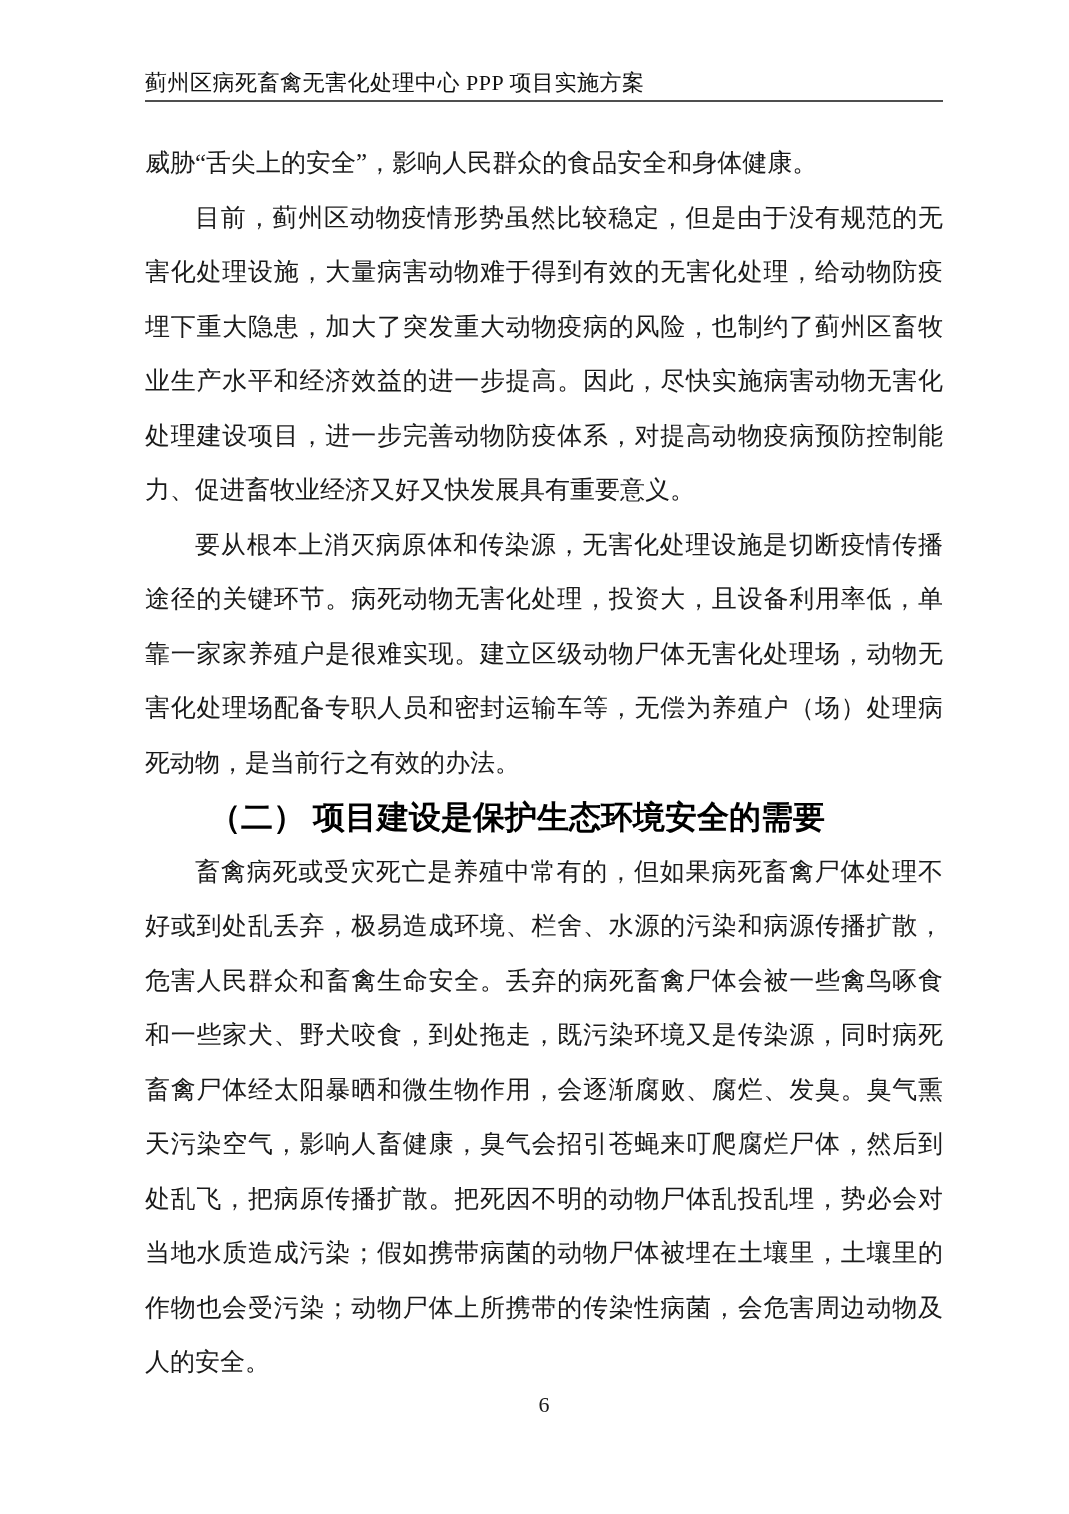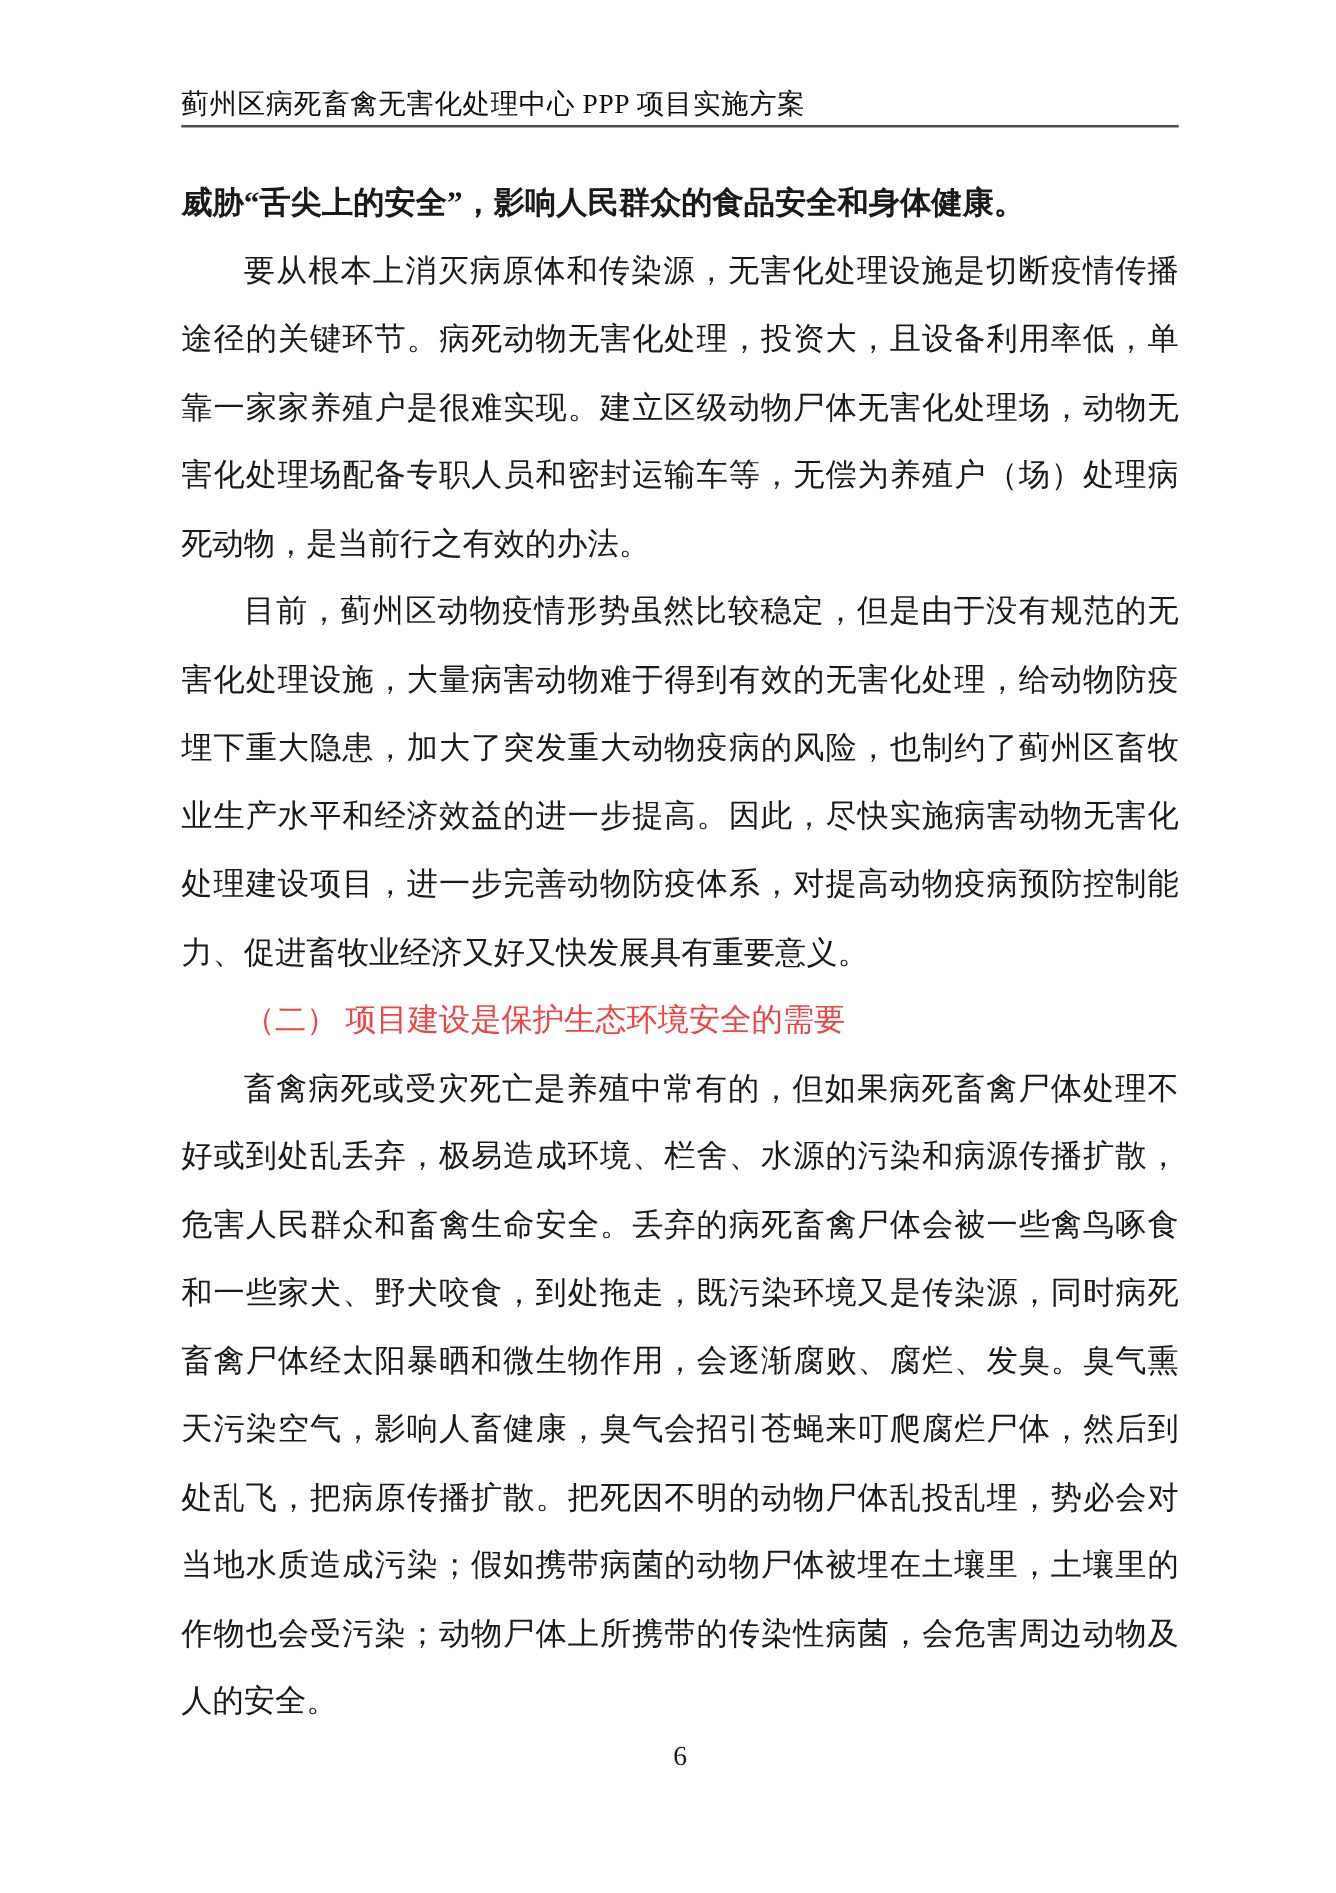--- a/index.html
+++ b/index.html
@@ -36,30 +36,29 @@
     font-size: 25px;
     text-align: justify;
   }
   .doc-body p {
     margin: 0;
     line-height: 54.5px;
     text-indent: 2em;
   }
   .doc-body p.no-indent {
     text-indent: 0;
-    font-weight: bold;
   }
   .doc-body h2 {
     margin: 0;
-    font-size: 25px;
+    font-size: 32px;
     line-height: 54.5px;
     text-indent: 2em;
-    font-weight: 400;
+    font-weight: 700;
     text-align: left;
-    color: #ef4444;
+    color: #000000;
   }
   .footer {
     position: absolute;
     left: 145px;
     top: 1392px;
     width: 798px;
     text-align: center;
     font-size: 22px;
     line-height: 26px;
     color: #1a1a1a;
@@ -70,22 +69,22 @@
 
 <div class="page">
   <div class="content">
 
     <div class="doc-header">
       <span>蓟州区病死畜禽无害化处理中心 PPP 项目实施方案</span>
     </div>
 
     <div class="doc-body">
       <p class="no-indent">威胁“舌尖上的安全”，影响人民群众的食品安全和身体健康。</p>
+      <p>目前，蓟州区动物疫情形势虽然比较稳定，但是由于没有规范的无害化处理设施，大量病害动物难于得到有效的无害化处理，给动物防疫埋下重大隐患，加大了突发重大动物疫病的风险，也制约了蓟州区畜牧业生产水平和经济效益的进一步提高。因此，尽快实施病害动物无害化处理建设项目，进一步完善动物防疫体系，对提高动物疫病预防控制能力、促进畜牧业经济又好又快发展具有重要意义。</p>
       <p>要从根本上消灭病原体和传染源，无害化处理设施是切断疫情传播途径的关键环节。病死动物无害化处理，投资大，且设备利用率低，单靠一家家养殖户是很难实现。建立区级动物尸体无害化处理场，动物无害化处理场配备专职人员和密封运输车等，无偿为养殖户（场）处理病死动物，是当前行之有效的办法。</p>
-      <p>目前，蓟州区动物疫情形势虽然比较稳定，但是由于没有规范的无害化处理设施，大量病害动物难于得到有效的无害化处理，给动物防疫埋下重大隐患，加大了突发重大动物疫病的风险，也制约了蓟州区畜牧业生产水平和经济效益的进一步提高。因此，尽快实施病害动物无害化处理建设项目，进一步完善动物防疫体系，对提高动物疫病预防控制能力、促进畜牧业经济又好又快发展具有重要意义。</p>
       <h2>（二） 项目建设是保护生态环境安全的需要</h2>
       <p>畜禽病死或受灾死亡是养殖中常有的，但如果病死畜禽尸体处理不好或到处乱丢弃，极易造成环境、栏舍、水源的污染和病源传播扩散，危害人民群众和畜禽生命安全。丢弃的病死畜禽尸体会被一些禽鸟啄食和一些家犬、野犬咬食，到处拖走，既污染环境又是传染源，同时病死畜禽尸体经太阳暴晒和微生物作用，会逐渐腐败、腐烂、发臭。臭气熏天污染空气，影响人畜健康，臭气会招引苍蝇来叮爬腐烂尸体，然后到处乱飞，把病原传播扩散。把死因不明的动物尸体乱投乱埋，势必会对当地水质造成污染；假如携带病菌的动物尸体被埋在土壤里，土壤里的作物也会受污染；动物尸体上所携带的传染性病菌，会危害周边动物及人的安全。</p>
     </div>
 
   </div>
 
   <div class="footer">
     <span>6</span>
   </div>
 </div>

